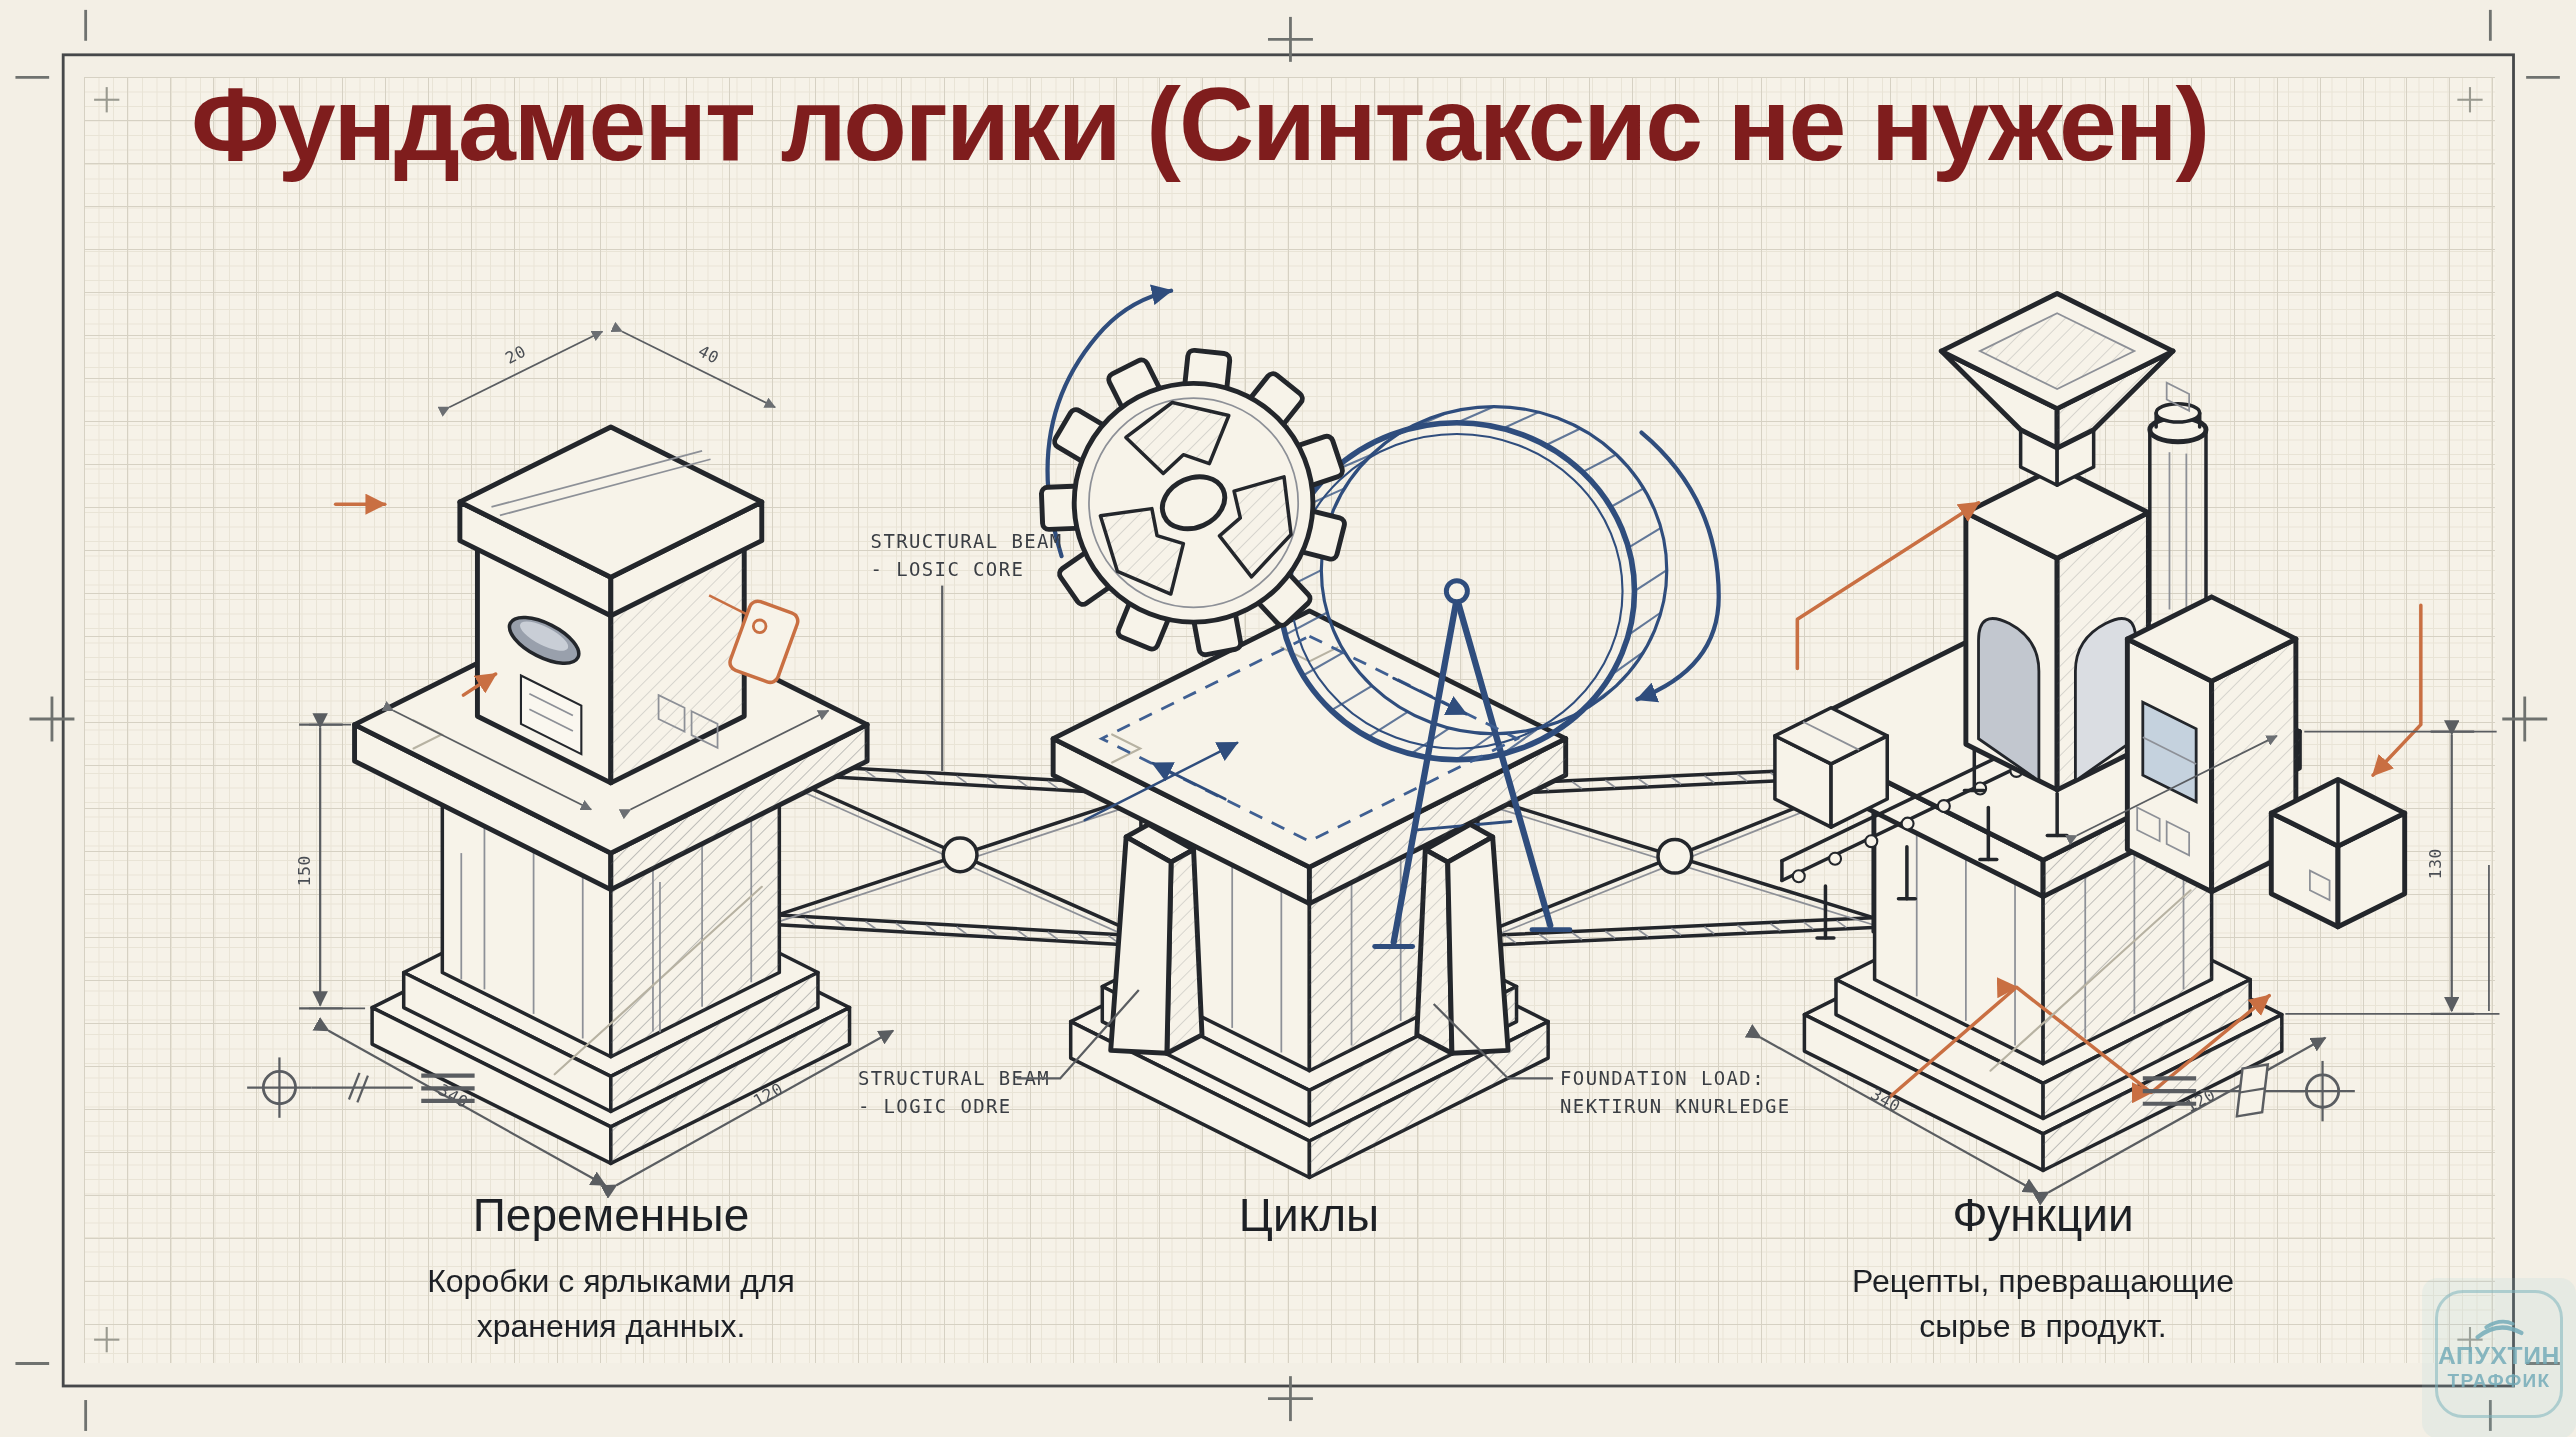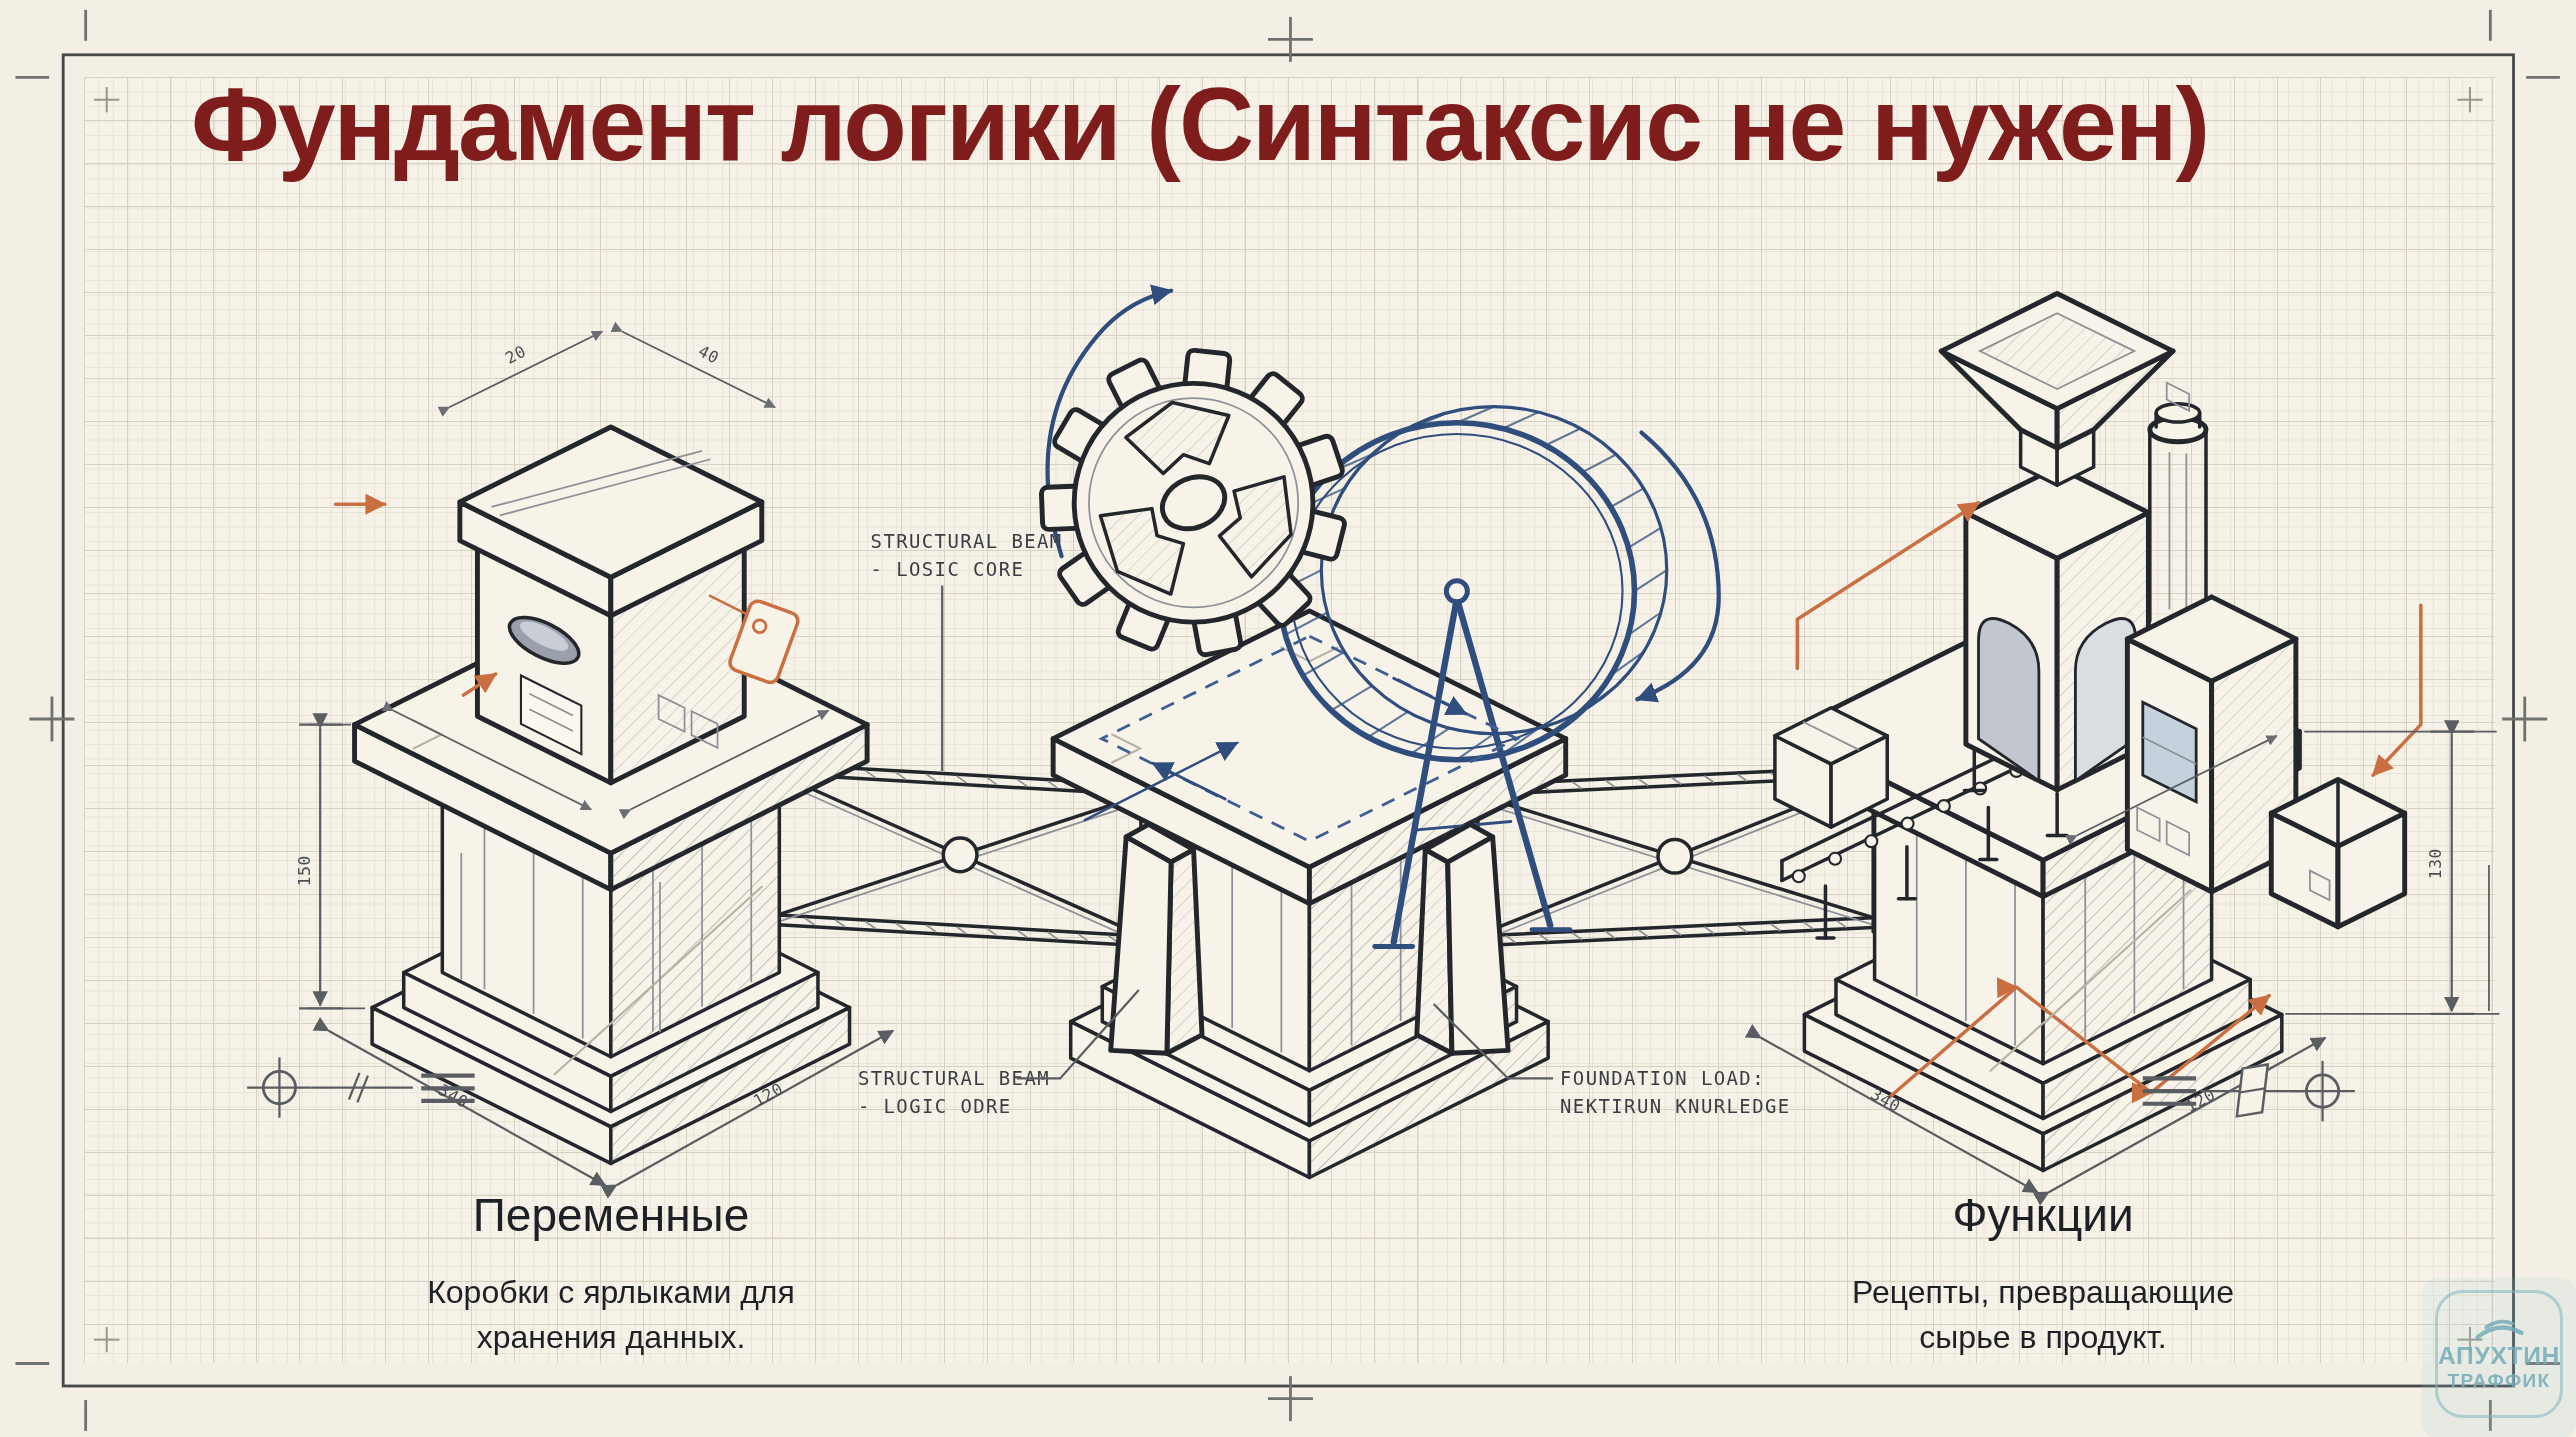--- a/index.html
+++ b/index.html
@@ -10,21 +10,21 @@
       linear-gradient(#d6d1c3 0.7px,transparent 0.7px),
       linear-gradient(90deg,#d6d1c3 0.7px,transparent 0.7px),
       linear-gradient(#e9e4d6 0.7px,transparent 0.7px),
       linear-gradient(90deg,#e9e4d6 0.7px,transparent 0.7px);
     background-size:43px 43px,43px 43px,14.5px 14.5px,14.5px 14.5px;}
   svg.art{position:absolute;left:0;top:0;}
   .title{position:absolute;left:191px;top:65px;font-size:104px;font-weight:bold;
          letter-spacing:-2.1px;color:#7f1d1d;white-space:nowrap;}
   .col{position:absolute;top:1188px;width:646px;text-align:center;color:#1d2025;}
   .col .label{font-size:46px;font-weight:normal;letter-spacing:0;}
-  .col .desc{margin-top:28px;font-size:32px;line-height:1.42;}
+  .col .desc{margin-top:17px;font-size:32px;line-height:1.42;}
   .col-1{left:288px}.col-2{left:986px}.col-3{left:1720px}
   .wm-bg{position:absolute;left:2422px;top:1278px;width:154px;height:160px;
          background:rgba(160,205,215,.15);border-radius:15.4px;}
   .watermark{position:absolute;left:2435px;top:1290px;width:128px;height:128px;
          border:3.5px solid rgba(125,180,190,.55);border-radius:28px;box-sizing:border-box;
          display:flex;flex-direction:column;align-items:center;justify-content:center;
          color:rgba(116,172,184,.85);font-weight:bold;}
   .watermark .l1{font-size:24.6px;letter-spacing:0.7px;margin-top:1.4px;}
   .watermark .l2{font-size:19px;letter-spacing:1.4px;}
   
@@ -527,20 +527,21 @@
   <div class="title">Фундамент логики (Синтаксис не нужен)</div>
 
   <div class="col col-1">
     <div class="label">Переменные</div>
     <div class="desc">
       <div>Коробки с ярлыками для</div>
         <div>хранения данных.</div>
     </div>
   </div>
   <div class="col col-2">
+    <div class="label">Циклы</div>
     <div class="desc">
     </div>
   </div>
   <div class="col col-3">
     <div class="label">Функции</div>
     <div class="desc">
       <div>Рецепты, превращающие</div>
         <div>сырье в продукт.</div>
     </div>
   </div>

